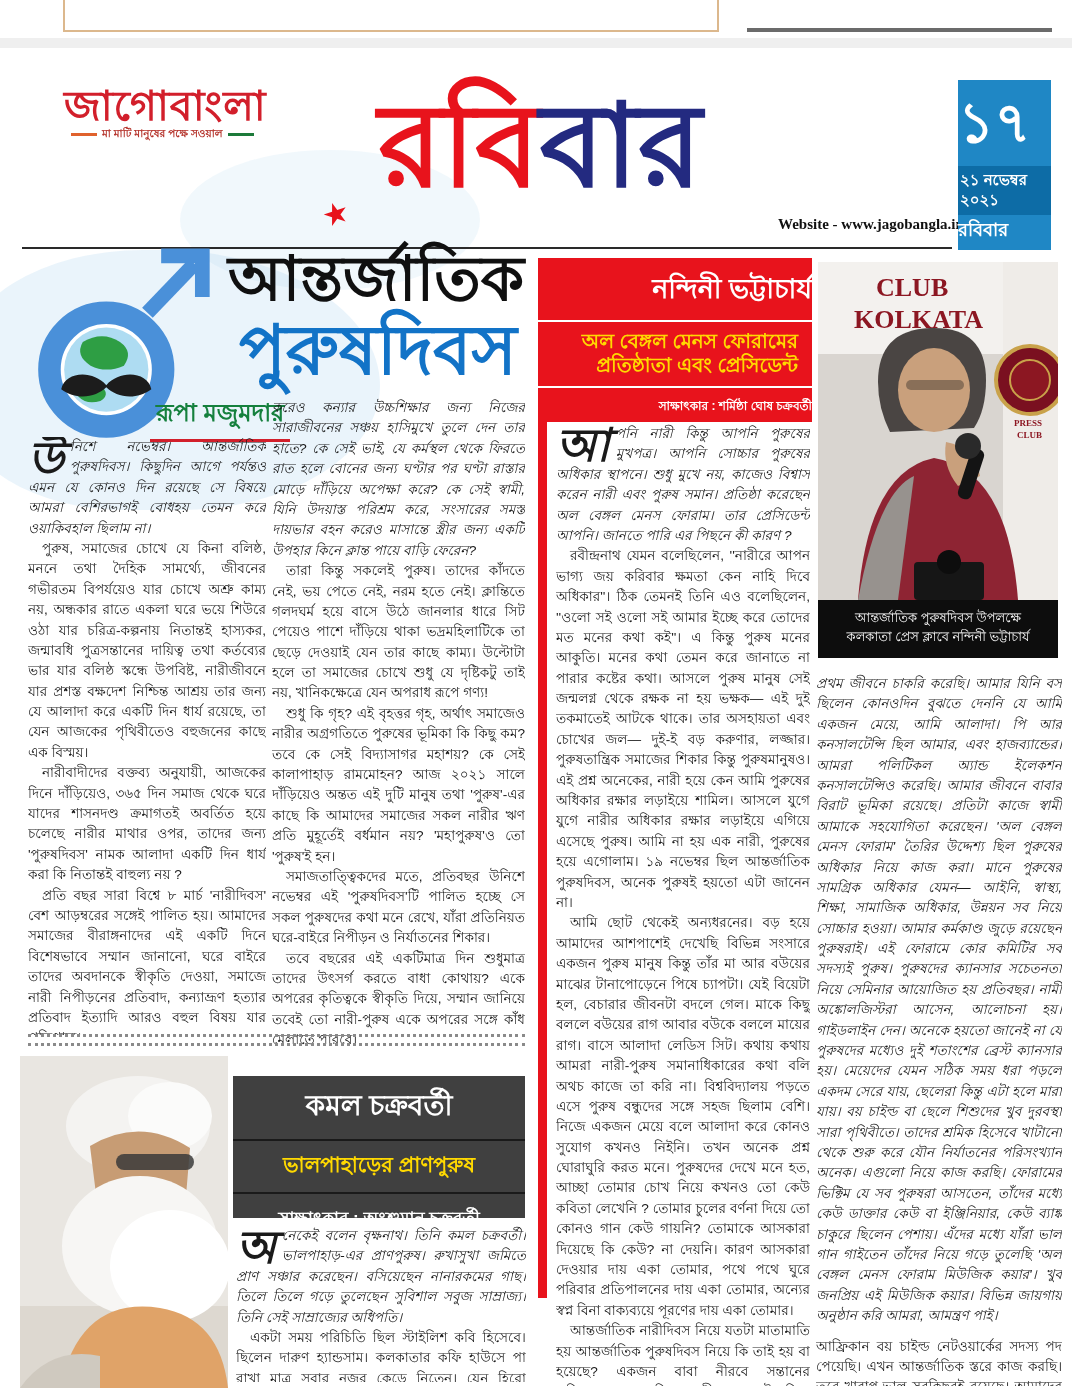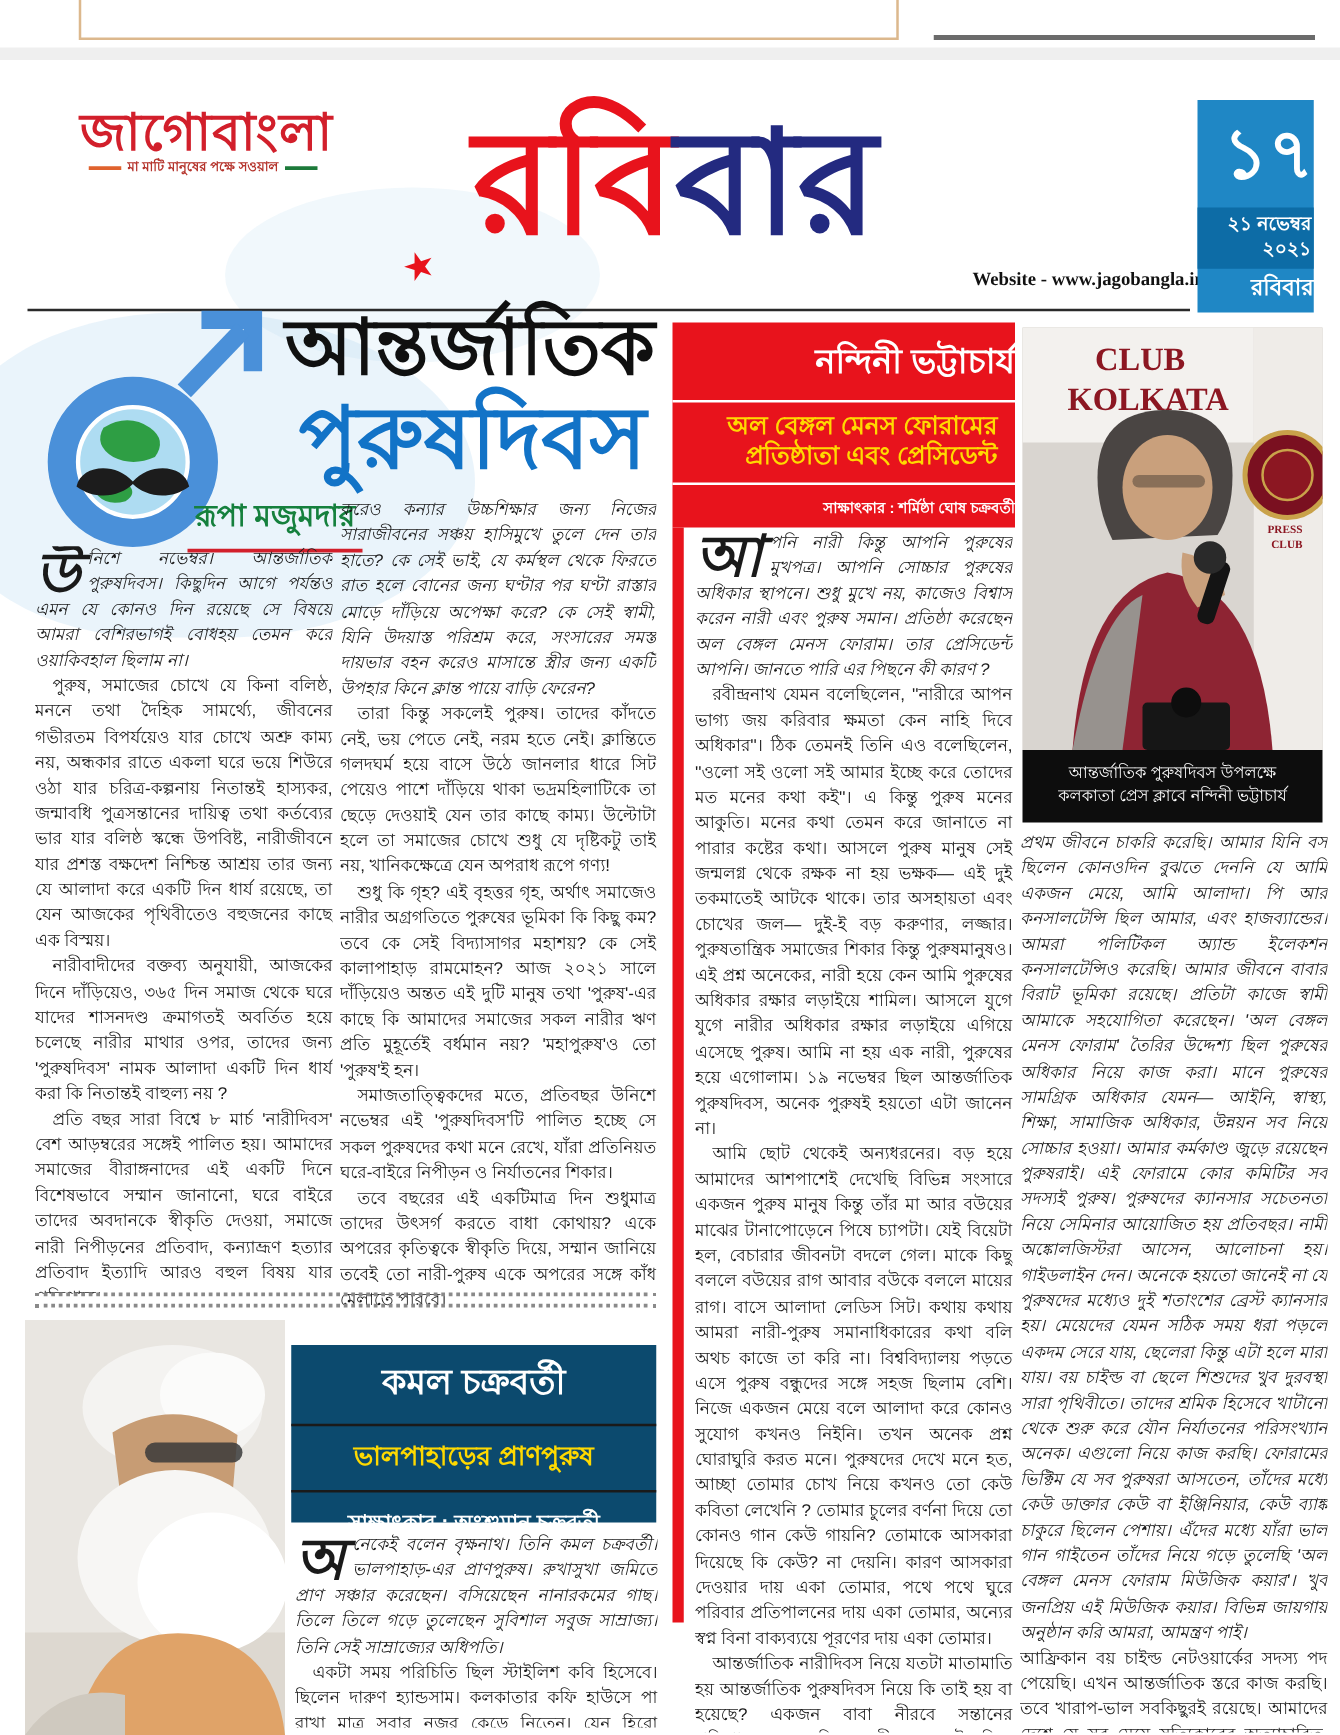--- a/index.html
+++ b/index.html
@@ -14,21 +14,21 @@
   .wash2{position:absolute;left:180px;top:150px;width:300px;height:140px;background:rgba(160,205,235,.15);border-radius:50%;}
   
   .logo-title{position:absolute;left:64px;top:74px;font-size:41px;font-weight:800;color:#d21f2b;letter-spacing:1px;}
   .logo-tag{position:absolute;left:66px;top:126px;font-size:10.5px;font-weight:700;color:#b5342c;white-space:nowrap;}
   .logo-tag .dashL,.logo-tag .dashR{display:inline-block;width:26px;height:3px;vertical-align:middle;margin:0 5px;}
   .dashL{background:#e0622d;} .dashR{background:#1c7a3a;}
   .masthead{position:absolute;left:280px;top:88px;width:520px;text-align:center;font-size:116px;line-height:1.0;font-weight:800;white-space:nowrap;}
   .mast-red{color:#e8131c;} .mast-blue{color:#232a80;}
   .mast-star{position:absolute;left:322px;top:196px;font-size:30px;color:#e8131c;transform:rotate(-18deg);}
   .website{position:absolute;left:778px;top:216px;font-family:"Liberation Serif",serif;font-weight:700;font-size:15px;color:#111;}
-  .datebox{position:absolute;left:958px;top:80px;width:93px;height:170px;background:#1f87c5;text-align:right;color:#fff;}
+  .datebox{position:absolute;left:958px;top:80px;width:93px;height:170px;background:#1f87c5;text-align:left;color:#fff;}
   .datebox .big{font-size:56px;font-weight:800;line-height:86px;}
   .datebox .band{background:#0d6ca6;font-size:15px;font-weight:700;line-height:1.35;padding:4px 2px;}
   .datebox .wd{font-size:18px;font-weight:700;line-height:30px;}
   .hrule{position:absolute;left:22px;top:247px;width:930px;height:2px;background:#2a2a2a;}
   
   .h-black{position:absolute;left:196px;top:248px;width:360px;text-align:center;font-size:62px;font-weight:700;color:#101010;line-height:1.0;}
   .h-blue{position:absolute;left:208px;top:316px;width:340px;text-align:center;font-size:69px;font-weight:800;color:#1273c7;line-height:1.0;}
   .byline{position:absolute;left:150px;top:394px;font-size:24px;font-weight:800;color:#15803d;border-bottom:3px solid #d21f2b;padding:0 6px 5px;}
   
   .bodytext{font-size:13.6px;line-height:1.5;text-align:justify;overflow:hidden;}
@@ -44,24 +44,24 @@
   .redbox1 .sep{height:2px;background:#fff;margin:7px 0;}
   .redbox1 .role{color:#ffd900;font-size:20px;font-weight:800;line-height:1.2;padding:0 14px;}
   .redbox1 .intv{font-size:12px;font-weight:700;padding-top:2px;}
   .redrule{position:absolute;left:538px;top:422px;width:9px;height:876px;background:#e8131c;}
   .midcol{position:absolute;left:556px;top:424px;width:254px;height:962px;}
   
   .photo1{position:absolute;left:818px;top:262px;width:240px;height:338px;background:#d8d4cf;}
   .caption{position:absolute;left:818px;top:600px;width:240px;height:58px;background:#0d0d0d;color:#fff;
            font-size:13px;font-weight:400;text-align:center;line-height:1.45;padding-top:9px;box-sizing:border-box;}
   .rightcol{position:absolute;left:816px;top:664px;width:246px;height:722px;}
-  .rightcol p{text-indent:0;}
+  .rightcol p{text-indent:0;margin-top:10px;}
   
   .photo2{position:absolute;left:20px;top:1056px;width:208px;height:332px;background:#efedea;}
-  .redbox2{position:absolute;left:233px;top:1076px;width:292px;height:142px;background:#0c4a6e;color:#fff;text-align:center;}
+  .redbox2{position:absolute;left:233px;top:1076px;width:292px;height:142px;background:#404040;color:#fff;text-align:center;}
   .redbox2 .name{font-size:28px;font-weight:800;padding-top:8px;}
   .redbox2 .sep{height:2px;background:#1a1a1a;margin:8px 0;}
   .redbox2 .role{color:#ffd900;font-size:21px;font-weight:800;}
   .redbox2 .intv{font-size:17px;font-weight:700;padding-top:3px;}
   .btmcol{position:absolute;left:236px;top:1226px;width:290px;height:156px;}
   svg text{font-family:"Liberation Serif",serif;}
 </style>
 </head>
 <body>
 

